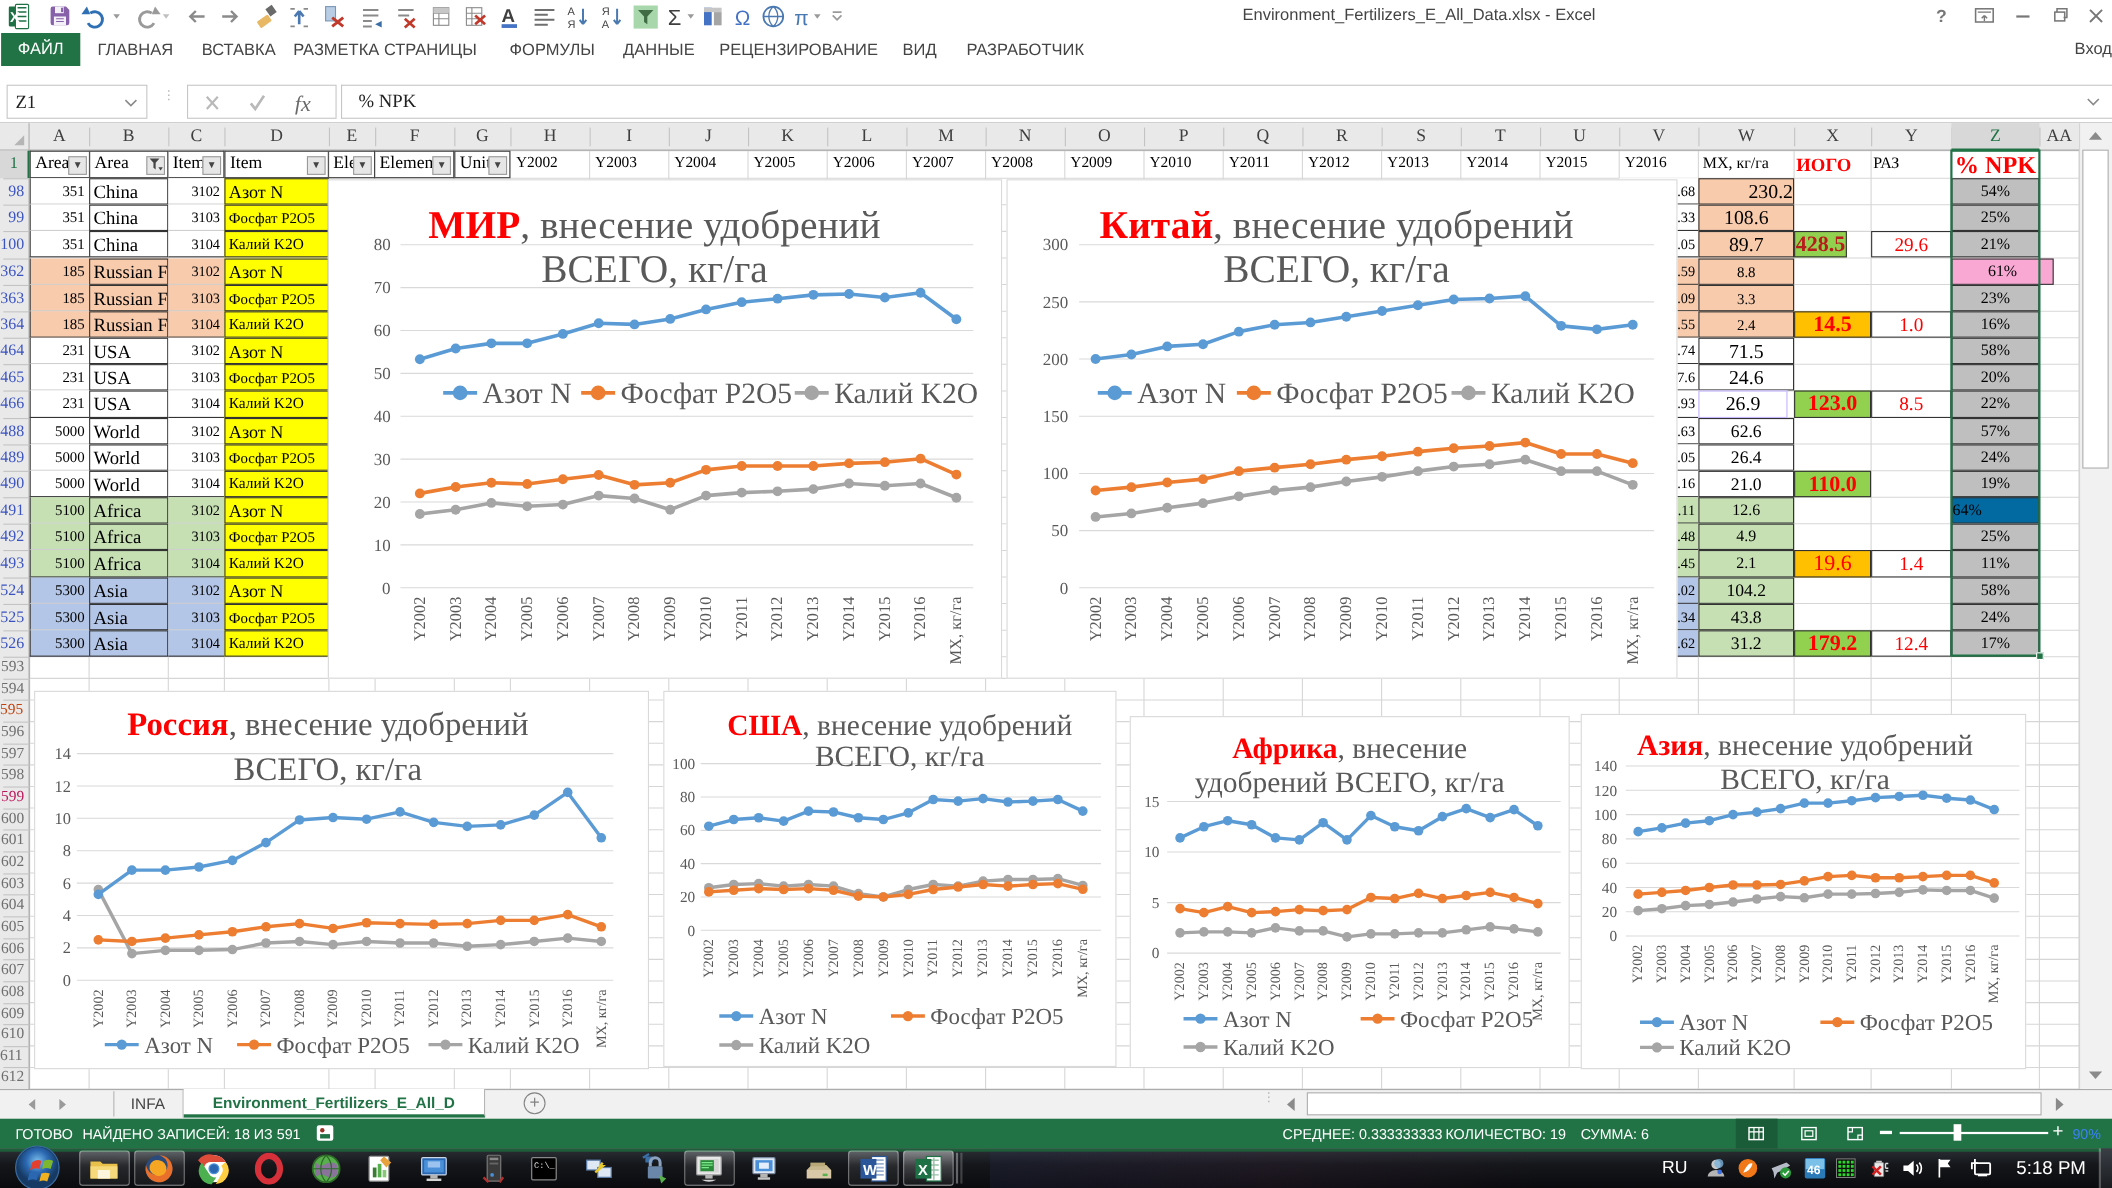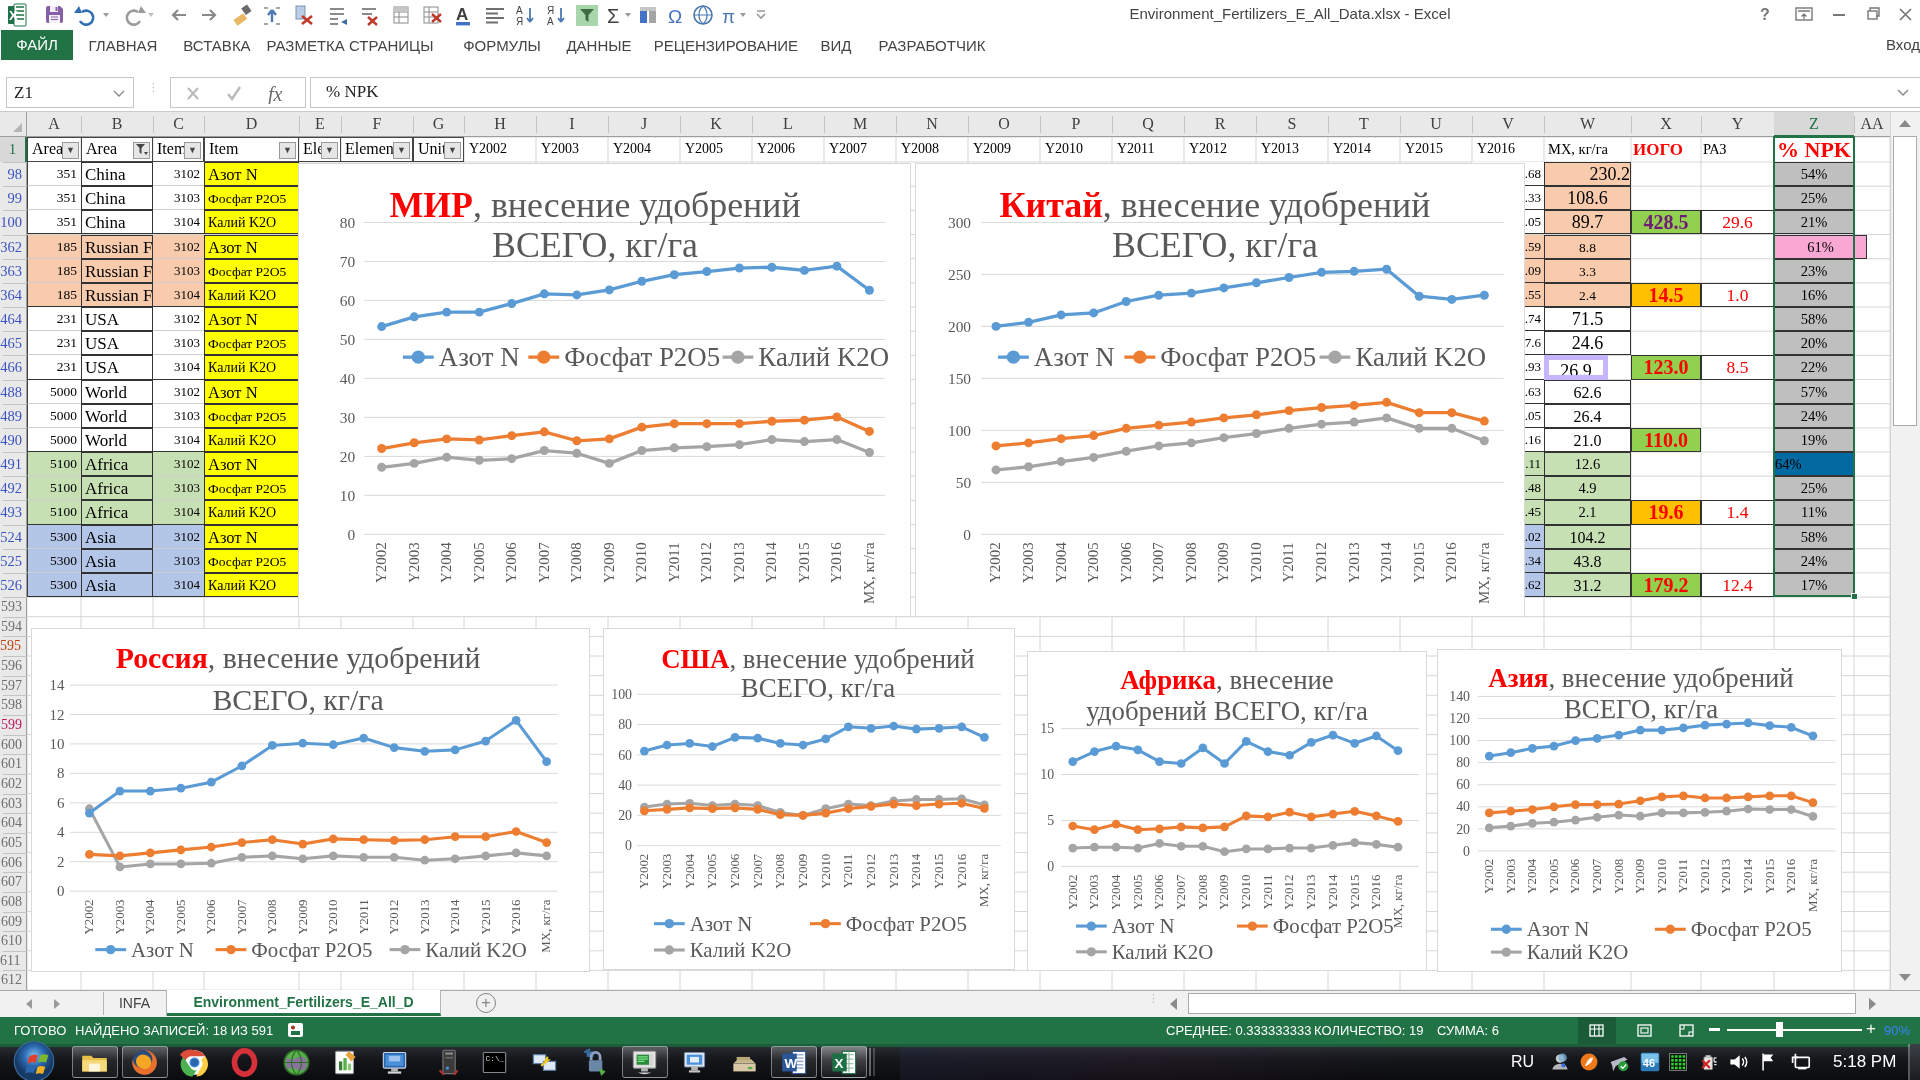--- a/index.html
+++ b/index.html
@@ -352,21 +352,21 @@
 <div class="cell ser" style="left:204px;top:186.2px;width:95px;height:24.2px;background:#ffff00;font-size:13.5px;padding-left:3px;line-height:23.2px;border:1px solid #333">Фосфат P2O5</div>
 <div class="cell ser" style="left:1472px;top:186.2px;width:72px;height:24.2px;background:#ffffff;font-size:13px;text-align:right;padding-right:3px;line-height:23.2px;border-bottom:1px solid #333">.33</div>
 <div class="cell ser" style="left:1544px;top:186.2px;width:87px;height:24.2px;background:#f8cbad;font-size:18px;text-align:center;line-height:23.2px;border:1px solid #333">108.6</div>
 <div class="cell ser" style="left:1774px;top:186.2px;width:80px;height:24.2px;background:#bfbfbf;font-size:14.5px;text-align:center;line-height:23.2px;border:1px solid #333">25%</div>
 <div class="cell ser" style="left:27px;top:210.3px;width:54px;height:24.2px;background:#ffffff;font-size:13.5px;text-align:right;padding-right:4px;line-height:23.2px;border-left:1px solid #444;border-bottom:1px solid #333;">351</div>
 <div class="cell ser" style="left:81px;top:210.3px;width:72px;height:24.2px;background:#ffffff;font-size:17px;padding-left:3px;line-height:23.2px;border:1px solid #333">China</div>
 <div class="cell ser" style="left:153px;top:210.3px;width:51px;height:24.2px;background:#ffffff;font-size:13px;text-align:right;padding-right:4px;line-height:23.2px;border-bottom:1px solid #333;">3104</div>
 <div class="cell ser" style="left:204px;top:210.3px;width:95px;height:24.2px;background:#ffff00;font-size:14px;padding-left:3px;line-height:23.2px;border:1px solid #333">Калий K2O</div>
 <div class="cell ser" style="left:1472px;top:210.3px;width:72px;height:24.2px;background:#ffffff;font-size:13px;text-align:right;padding-right:3px;line-height:23.2px;border-bottom:1px solid #333">.05</div>
 <div class="cell ser" style="left:1544px;top:210.3px;width:87px;height:24.2px;background:#f8cbad;font-size:18px;text-align:center;line-height:23.2px;border:1px solid #333">89.7</div>
-<div class="cell ser" style="left:1631px;top:210.3px;width:70px;height:24.2px;background:#92d050;font-size:20px;font-weight:bold;color:#701a75;text-align:center;line-height:23.2px;border:1px solid #333">428.5</div>
+<div class="cell ser" style="left:1631px;top:210.3px;width:48px;height:24.2px;background:#92d050;font-size:20px;font-weight:bold;color:#b91c1c;text-align:center;line-height:23.2px;border:1px solid #333">428.5</div>
 <div class="cell ser" style="left:1701px;top:210.3px;width:73px;height:24.2px;background:#fff;font-size:17.5px;color:#ff0000;text-align:center;line-height:23.2px;border:1px solid #333">29.6</div>
 <div class="cell ser" style="left:1774px;top:210.3px;width:80px;height:24.2px;background:#bfbfbf;font-size:14.5px;text-align:center;line-height:23.2px;border:1px solid #333">21%</div>
 <div class="cell ser" style="left:27px;top:234.5px;width:54px;height:24.2px;background:#f8cbad;font-size:13.5px;text-align:right;padding-right:4px;line-height:23.2px;border-left:1px solid #444;border-bottom:1px solid #cfcfcf;">185</div>
 <div class="cell ser" style="left:81px;top:234.5px;width:72px;height:24.2px;background:#f8cbad;font-size:17px;padding-left:3px;line-height:23.2px;border:1px solid #333">Russian F</div>
 <div class="cell ser" style="left:153px;top:234.5px;width:51px;height:24.2px;background:#f8cbad;font-size:13px;text-align:right;padding-right:4px;line-height:23.2px;border-bottom:1px solid #cfcfcf;">3102</div>
 <div class="cell ser" style="left:204px;top:234.5px;width:95px;height:24.2px;background:#ffff00;font-size:16.5px;padding-left:3px;line-height:23.2px;border:1px solid #333">Азот N</div>
 <div class="cell ser" style="left:1472px;top:234.5px;width:72px;height:24.2px;background:#f8cbad;font-size:13px;text-align:right;padding-right:3px;line-height:23.2px;border-bottom:1px solid #333">.59</div>
 <div class="cell ser" style="left:1544px;top:234.5px;width:87px;height:24.2px;background:#f8cbad;font-size:13.5px;text-align:center;line-height:23.2px;border:1px solid #333">8.8</div>
 <div class="cell ser" style="left:1774px;top:234.5px;width:93px;height:24.2px;background:#f9a8d4;font-size:14.5px;text-align:center;line-height:23.2px;border:1px solid #333">61%</div>
 <div class="cell ser" style="left:27px;top:258.7px;width:54px;height:24.2px;background:#f8cbad;font-size:13.5px;text-align:right;padding-right:4px;line-height:23.2px;border-left:1px solid #444;border-bottom:1px solid #cfcfcf;">185</div>
@@ -397,21 +397,21 @@
 <div class="cell ser" style="left:153px;top:331.2px;width:51px;height:24.2px;background:#ffffff;font-size:13px;text-align:right;padding-right:4px;line-height:23.2px;border-bottom:1px solid #cfcfcf;">3103</div>
 <div class="cell ser" style="left:204px;top:331.2px;width:95px;height:24.2px;background:#ffff00;font-size:13.5px;padding-left:3px;line-height:23.2px;border:1px solid #333">Фосфат P2O5</div>
 <div class="cell ser" style="left:1472px;top:331.2px;width:72px;height:24.2px;background:#ffffff;font-size:13px;text-align:right;padding-right:3px;line-height:23.2px;border-bottom:1px solid #333">7.6</div>
 <div class="cell ser" style="left:1544px;top:331.2px;width:87px;height:24.2px;background:#ffffff;font-size:18px;text-align:center;line-height:23.2px;border:1px solid #333">24.6</div>
 <div class="cell ser" style="left:1774px;top:331.2px;width:80px;height:24.2px;background:#bfbfbf;font-size:14.5px;text-align:center;line-height:23.2px;border:1px solid #333">20%</div>
 <div class="cell ser" style="left:27px;top:355.4px;width:54px;height:24.2px;background:#ffffff;font-size:13.5px;text-align:right;padding-right:4px;line-height:23.2px;border-left:1px solid #444;border-bottom:1px solid #333;">231</div>
 <div class="cell ser" style="left:81px;top:355.4px;width:72px;height:24.2px;background:#ffffff;font-size:17px;padding-left:3px;line-height:23.2px;border:1px solid #333">USA</div>
 <div class="cell ser" style="left:153px;top:355.4px;width:51px;height:24.2px;background:#ffffff;font-size:13px;text-align:right;padding-right:4px;line-height:23.2px;border-bottom:1px solid #333;">3104</div>
 <div class="cell ser" style="left:204px;top:355.4px;width:95px;height:24.2px;background:#ffff00;font-size:14px;padding-left:3px;line-height:23.2px;border:1px solid #333">Калий K2O</div>
 <div class="cell ser" style="left:1472px;top:355.4px;width:72px;height:24.2px;background:#ffffff;font-size:13px;text-align:right;padding-right:3px;line-height:23.2px;border-bottom:1px solid #333">.93</div>
-<div class="cell ser" style="left:1544px;top:355.4px;width:64px;height:24.2px;background:#ffffff;font-size:18px;text-align:center;line-height:23.2px;border:5px solid #c4b5fd">26.9</div>
+<div class="cell ser" style="left:1544px;top:355.4px;width:81px;height:24.2px;background:#ffffff;font-size:18px;text-align:center;line-height:23.2px;border:1px solid #c4b5fd">26.9</div>
 <div class="cell ser" style="left:1631px;top:355.4px;width:70px;height:24.2px;background:#92d050;font-size:20px;font-weight:bold;color:#ff0000;text-align:center;line-height:23.2px;border:1px solid #333">123.0</div>
 <div class="cell ser" style="left:1701px;top:355.4px;width:73px;height:24.2px;background:#fff;font-size:17.5px;color:#ff0000;text-align:center;line-height:23.2px;border:1px solid #333">8.5</div>
 <div class="cell ser" style="left:1774px;top:355.4px;width:80px;height:24.2px;background:#bfbfbf;font-size:14.5px;text-align:center;line-height:23.2px;border:1px solid #333">22%</div>
 <div class="cell ser" style="left:27px;top:379.5px;width:54px;height:24.2px;background:#ffffff;font-size:13.5px;text-align:right;padding-right:4px;line-height:23.2px;border-left:1px solid #444;border-bottom:1px solid #cfcfcf;">5000</div>
 <div class="cell ser" style="left:81px;top:379.5px;width:72px;height:24.2px;background:#ffffff;font-size:17px;padding-left:3px;line-height:23.2px;border:1px solid #333">World</div>
 <div class="cell ser" style="left:153px;top:379.5px;width:51px;height:24.2px;background:#ffffff;font-size:13px;text-align:right;padding-right:4px;line-height:23.2px;border-bottom:1px solid #cfcfcf;">3102</div>
 <div class="cell ser" style="left:204px;top:379.5px;width:95px;height:24.2px;background:#ffff00;font-size:16.5px;padding-left:3px;line-height:23.2px;border:1px solid #333">Азот N</div>
 <div class="cell ser" style="left:1472px;top:379.5px;width:72px;height:24.2px;background:#ffffff;font-size:13px;text-align:right;padding-right:3px;line-height:23.2px;border-bottom:1px solid #333">.63</div>
 <div class="cell ser" style="left:1544px;top:379.5px;width:87px;height:24.2px;background:#ffffff;font-size:16px;text-align:center;line-height:23.2px;border:1px solid #333">62.6</div>
 <div class="cell ser" style="left:1774px;top:379.5px;width:80px;height:24.2px;background:#bfbfbf;font-size:14.5px;text-align:center;line-height:23.2px;border:1px solid #333">57%</div>
@@ -443,21 +443,21 @@
 <div class="cell ser" style="left:204px;top:476.2px;width:95px;height:24.2px;background:#ffff00;font-size:13.5px;padding-left:3px;line-height:23.2px;border:1px solid #333">Фосфат P2O5</div>
 <div class="cell ser" style="left:1472px;top:476.2px;width:72px;height:24.2px;background:#c6e0b4;font-size:13px;text-align:right;padding-right:3px;line-height:23.2px;border-bottom:1px solid #333">.48</div>
 <div class="cell ser" style="left:1544px;top:476.2px;width:87px;height:24.2px;background:#c6e0b4;font-size:14.5px;text-align:center;line-height:23.2px;border:1px solid #333">4.9</div>
 <div class="cell ser" style="left:1774px;top:476.2px;width:80px;height:24.2px;background:#bfbfbf;font-size:14.5px;text-align:center;line-height:23.2px;border:1px solid #333">25%</div>
 <div class="cell ser" style="left:27px;top:500.4px;width:54px;height:24.2px;background:#c6e0b4;font-size:13.5px;text-align:right;padding-right:4px;line-height:23.2px;border-left:1px solid #444;border-bottom:1px solid #333;">5100</div>
 <div class="cell ser" style="left:81px;top:500.4px;width:72px;height:24.2px;background:#c6e0b4;font-size:17px;padding-left:3px;line-height:23.2px;border:1px solid #333">Africa</div>
 <div class="cell ser" style="left:153px;top:500.4px;width:51px;height:24.2px;background:#c6e0b4;font-size:13px;text-align:right;padding-right:4px;line-height:23.2px;border-bottom:1px solid #333;">3104</div>
 <div class="cell ser" style="left:204px;top:500.4px;width:95px;height:24.2px;background:#ffff00;font-size:14px;padding-left:3px;line-height:23.2px;border:1px solid #333">Калий K2O</div>
 <div class="cell ser" style="left:1472px;top:500.4px;width:72px;height:24.2px;background:#c6e0b4;font-size:13px;text-align:right;padding-right:3px;line-height:23.2px;border-bottom:1px solid #333">.45</div>
 <div class="cell ser" style="left:1544px;top:500.4px;width:87px;height:24.2px;background:#c6e0b4;font-size:14.5px;text-align:center;line-height:23.2px;border:1px solid #333">2.1</div>
-<div class="cell ser" style="left:1631px;top:500.4px;width:70px;height:24.2px;background:#ffc000;font-size:20px;font-weight:bold;color:#ff0000;text-align:center;line-height:23.2px;border:1px solid #333">19.6</div>
+<div class="cell ser" style="left:1631px;top:500.4px;width:70px;height:24.2px;background:#ffc000;font-size:20px;font-weight:normal;color:#ff0000;text-align:center;line-height:23.2px;border:1px solid #333">19.6</div>
 <div class="cell ser" style="left:1701px;top:500.4px;width:73px;height:24.2px;background:#fff;font-size:17.5px;color:#ff0000;text-align:center;line-height:23.2px;border:1px solid #333">1.4</div>
 <div class="cell ser" style="left:1774px;top:500.4px;width:80px;height:24.2px;background:#bfbfbf;font-size:14.5px;text-align:center;line-height:23.2px;border:1px solid #333">11%</div>
 <div class="cell ser" style="left:27px;top:524.6px;width:54px;height:24.2px;background:#b4c6e7;font-size:13.5px;text-align:right;padding-right:4px;line-height:23.2px;border-left:1px solid #444;border-bottom:1px solid #cfcfcf;">5300</div>
 <div class="cell ser" style="left:81px;top:524.6px;width:72px;height:24.2px;background:#b4c6e7;font-size:17px;padding-left:3px;line-height:23.2px;border:1px solid #333">Asia</div>
 <div class="cell ser" style="left:153px;top:524.6px;width:51px;height:24.2px;background:#b4c6e7;font-size:13px;text-align:right;padding-right:4px;line-height:23.2px;border-bottom:1px solid #cfcfcf;">3102</div>
 <div class="cell ser" style="left:204px;top:524.6px;width:95px;height:24.2px;background:#ffff00;font-size:16.5px;padding-left:3px;line-height:23.2px;border:1px solid #333">Азот N</div>
 <div class="cell ser" style="left:1472px;top:524.6px;width:72px;height:24.2px;background:#b4c6e7;font-size:13px;text-align:right;padding-right:3px;line-height:23.2px;border-bottom:1px solid #333">.02</div>
 <div class="cell ser" style="left:1544px;top:524.6px;width:87px;height:24.2px;background:#c6e0b4;font-size:16px;text-align:center;line-height:23.2px;border:1px solid #333">104.2</div>
 <div class="cell ser" style="left:1774px;top:524.6px;width:80px;height:24.2px;background:#bfbfbf;font-size:14.5px;text-align:center;line-height:23.2px;border:1px solid #333">58%</div>
 <div class="cell ser" style="left:27px;top:548.7px;width:54px;height:24.2px;background:#b4c6e7;font-size:13.5px;text-align:right;padding-right:4px;line-height:23.2px;border-left:1px solid #444;border-bottom:1px solid #cfcfcf;">5300</div>

